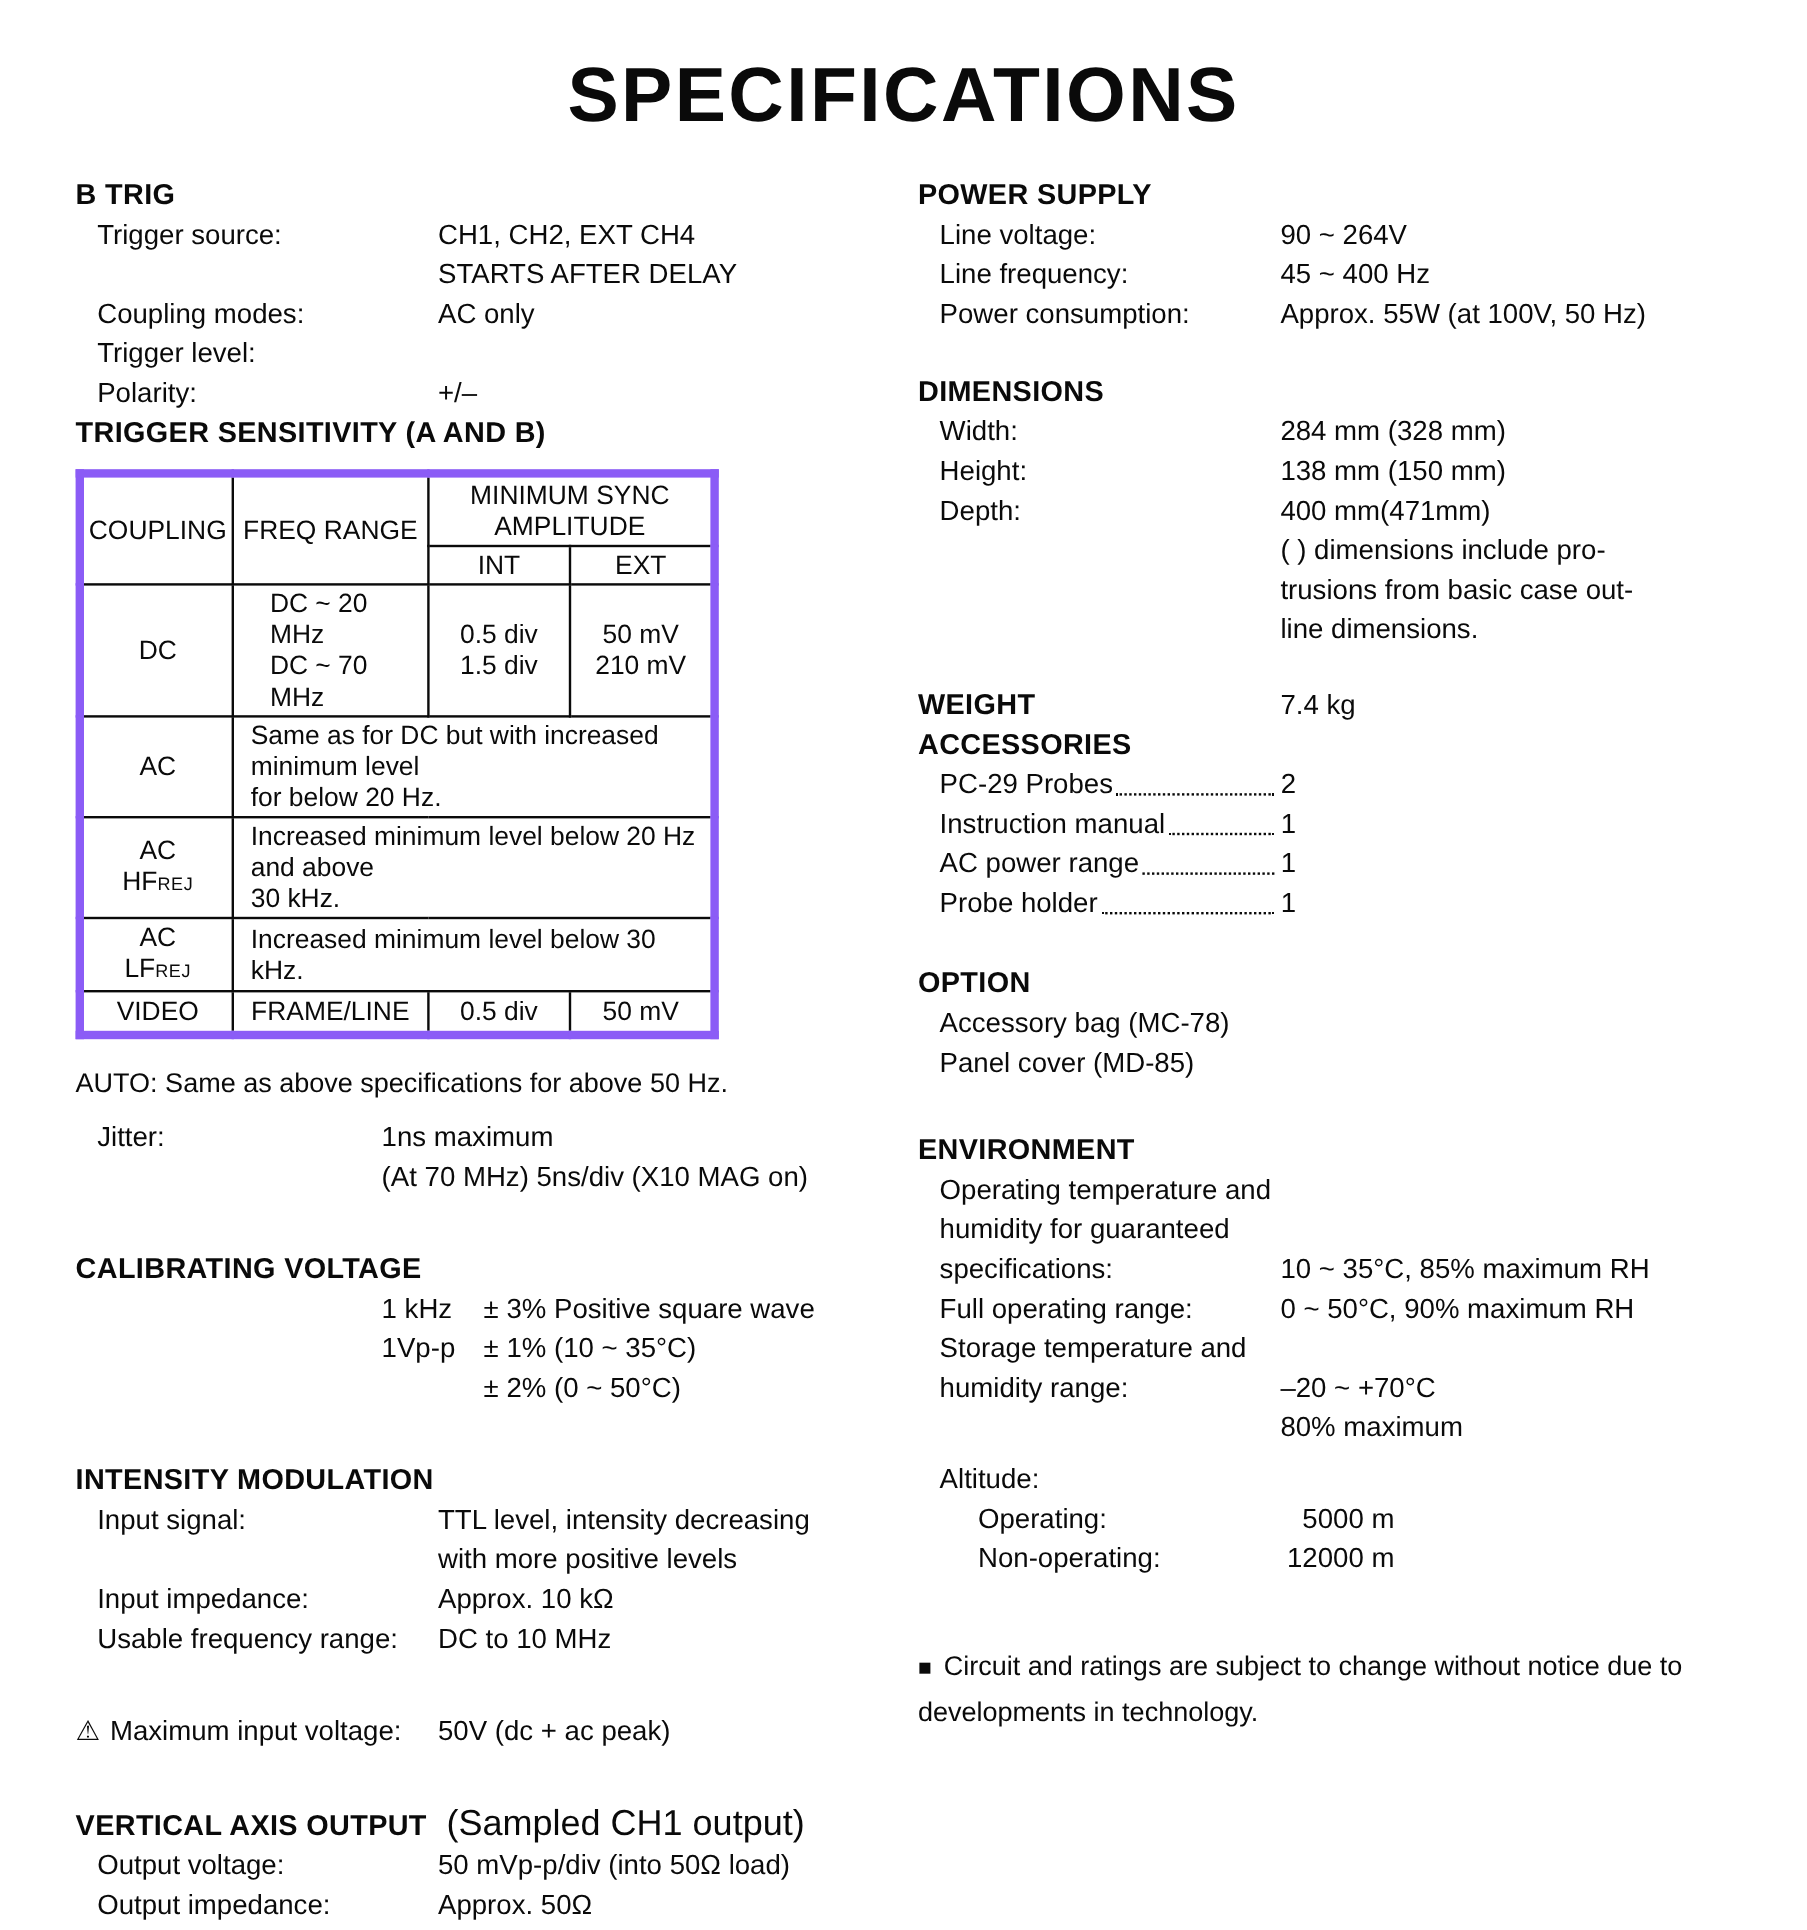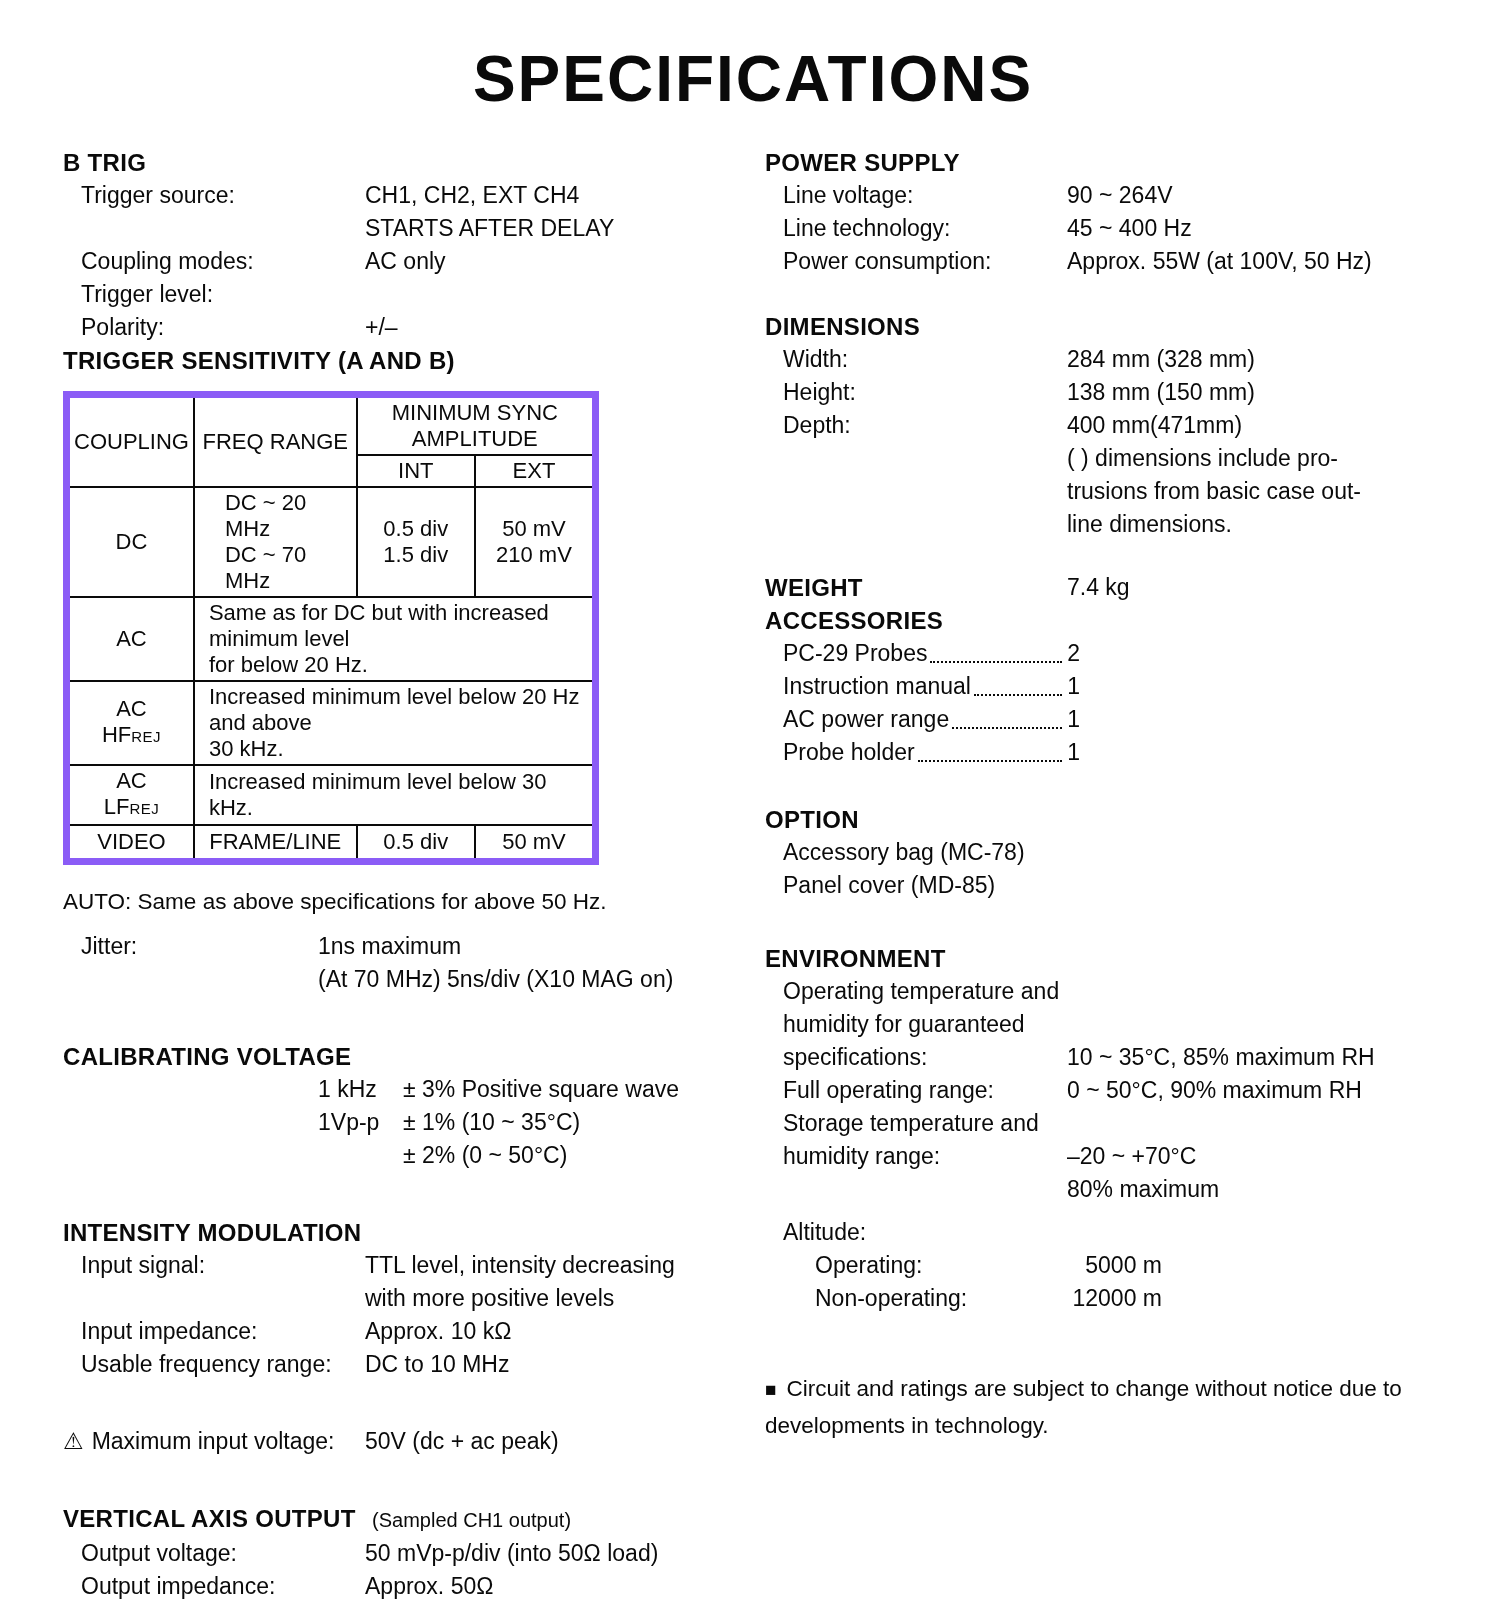--- a/index.html
+++ b/index.html
@@ -13,21 +13,21 @@
   .page-title {
     position:absolute; top:42px; left:0; width:100%;
     text-align:center; font-size:64px; font-weight:bold; letter-spacing:2px;
   }
   .col { position:absolute; top:146px; font-size:23px; line-height:33px; }
   .col-left  { left:63px;  width:652px; }
   .col-right { left:765px; width:700px; }
   .sec-h {
     font-size:24px; line-height:33px; font-weight:bold; letter-spacing:0.3px;
   }
-  .h-suffix { font-weight:normal; font-size:20px; margin-left:10px; letter-spacing:0; }
+  .h-suffix { font-weight:normal; font-size:30px; margin-left:10px; letter-spacing:0; }
   .row { display:flex; align-items:flex-start; }
   .lbl { width:302px; padding-left:18px; flex-shrink:0; }
   .lbl-noind { width:302px; flex-shrink:0; }
   .val { flex:1; white-space:pre-line; }
   .val-right90 { width:95px; text-align:right; white-space:pre-line; }
 
   
   table.sens {
     border-collapse:collapse; width:536px; margin-top:14px;
     font-size:22px; line-height:26px; border:7px solid #8b5cf6;
@@ -230,21 +230,21 @@
 </div>
 
 <div class="col col-right">
 
   <div class="sec-h">POWER SUPPLY</div>
   <div class="row">
     <span class="lbl">Line voltage:</span>
     <span class="val">90 ~ 264V</span>
   </div>
   <div class="row">
-    <span class="lbl">Line technology:</span>
+    <span class="lbl">Line frequency:</span>
     <span class="val">45 ~ 400 Hz</span>
   </div>
   <div class="row">
     <span class="lbl">Power consumption:</span>
     <span class="val">Approx. 55W (at 100V, 50 Hz)</span>
   </div>
 
   <div class="sec-h mt-32">DIMENSIONS</div>
   <div class="row">
     <span class="lbl">Width:</span>

